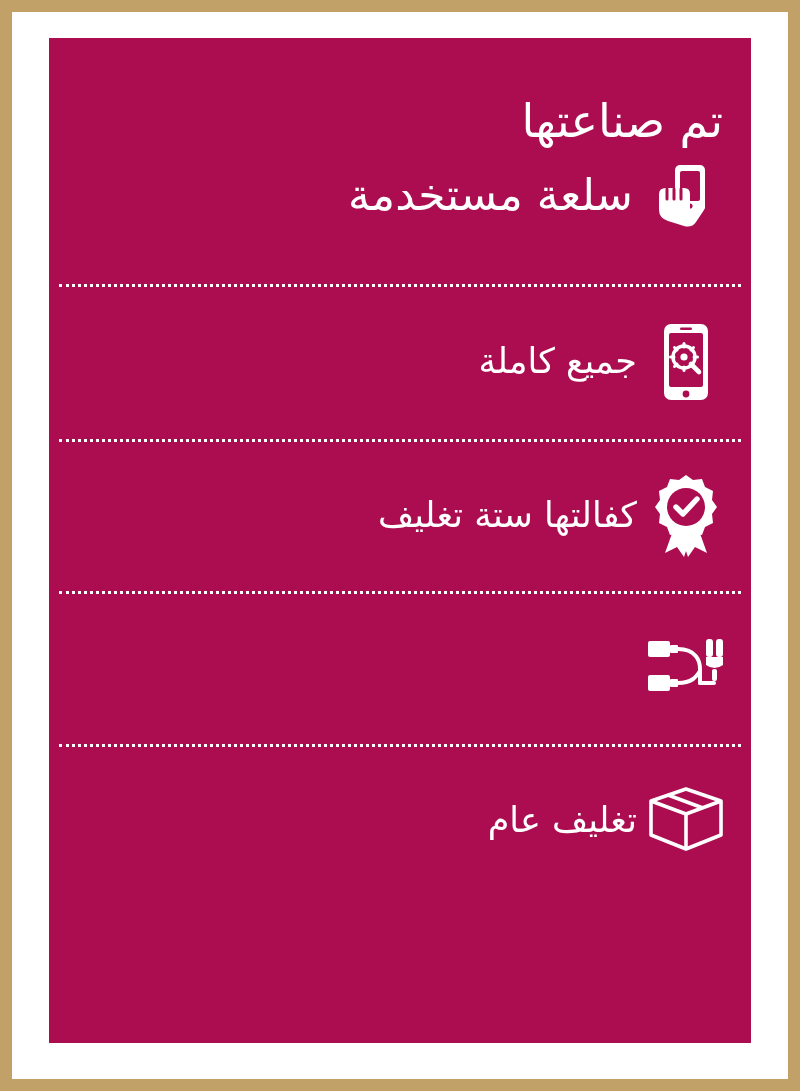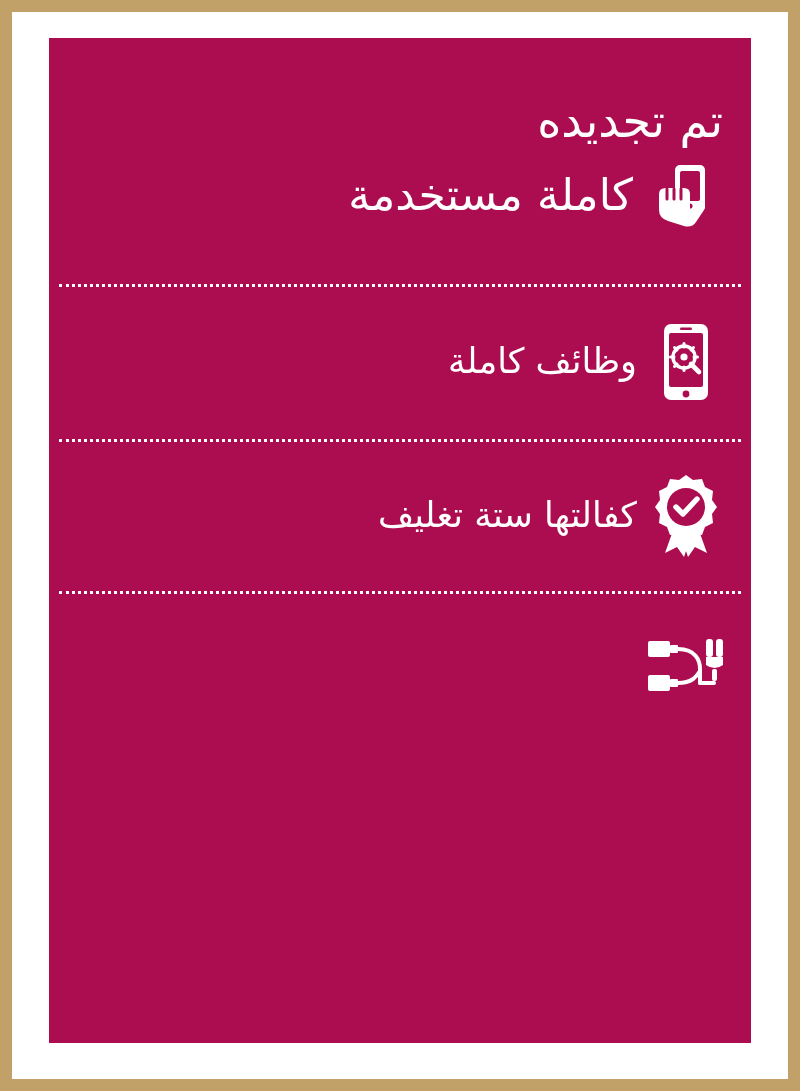--- a/index.html
+++ b/index.html
@@ -109,34 +109,34 @@
   .r6 { flex: 0 0 152px; }
 </style>
 </head>
 <body>
 
 <div class="outer-frame">
   <div class="white-frame">
     <div class="panel">
 
       <div class="row row-title r1">
-        <div class="title-head">تم تجديده</div>
+        <div class="title-head">تم صناعتها</div>
         <div class="title-body">
           <div class="row-icon">
             <svg width="72" height="76" viewBox="0 0 72 76" fill="none" xmlns="http://www.w3.org/2000/svg">
               <rect x="29" y="7" width="30" height="46" rx="5" fill="#ffffff"></rect>
               <rect x="34" y="13" width="20" height="30" rx="2" fill="#ab0d50"></rect>
               <circle cx="44" cy="48" r="2.6" fill="#ab0d50"></circle>
               <path d="M29 30 L20 30 Q13 30 13 36 L13 52 Q13 60 22 63 L38 68 Q46 70 50 64 L58 52 Q61 47 56 44 Q52 42 49 46 L44 53 L44 36 Q44 30 38 30 Z" fill="#ffffff"></path>
               <path d="M21 31 L21 41" stroke="#ab0d50" stroke-width="3" stroke-linecap="round"></path>
               <path d="M28 31 L28 41" stroke="#ab0d50" stroke-width="3" stroke-linecap="round"></path>
               <path d="M35 31 L35 41" stroke="#ab0d50" stroke-width="3" stroke-linecap="round"></path>
             </svg>
           </div>
-          <div class="row-label">كاملة مستخدمة</div>
+          <div class="row-label">سلعة مستخدمة</div>
         </div>
       </div>
 
       <div class="row r2">
         <div class="row-icon">
           <svg width="64" height="86" viewBox="0 0 64 86" fill="none" xmlns="http://www.w3.org/2000/svg">
             <rect x="10" y="5" width="44" height="76" rx="7" fill="#ffffff"></rect>
             <rect x="15" y="14" width="34" height="54" rx="2" fill="#ab0d50"></rect>
             <circle cx="32" cy="75" r="3.4" fill="#ab0d50"></circle>
             <rect x="26" y="8.5" width="12" height="2.6" rx="1.3" fill="#ab0d50"></rect>
@@ -150,21 +150,21 @@
                 <path d="M40 38 L43.5 38"></path>
                 <path d="M20.5 28.5 L23 31"></path>
                 <path d="M37 45 L39.5 47.5"></path>
                 <path d="M39.5 28.5 L37 31"></path>
                 <path d="M23 45 L20.5 47.5"></path>
               </g>
               <path d="M37 45 L45 53" stroke="#ffffff" stroke-width="4.6" stroke-linecap="round"></path>
             </g>
           </svg>
         </div>
-        <div class="row-label">وظائف كاملة</div>
+        <div class="row-label">جميع كاملة</div>
       </div>
 
 
       <div class="row r4">
         <div class="row-icon">
           <svg width="70" height="84" viewBox="0 0 70 84" fill="none" xmlns="http://www.w3.org/2000/svg">
             <path d="M24 52 L14 80 L26 74 L33 84 L41 60 Z" fill="#ffffff"></path>
             <path d="M46 52 L56 80 L44 74 L37 84 L29 60 Z" fill="#ffffff"></path>
             <path d="M35 2 L42 7 L51 6 L54 14 L62 18 L61 27 L66 34 L61 41 L62 50 L54 54 L51 62 L42 61 L35 66 L28 61 L19 62 L16 54 L8 50 L9 41 L4 34 L9 27 L8 18 L16 14 L19 6 L28 7 Z" fill="#ffffff"></path>
             <circle cx="35" cy="34" r="19" fill="#ab0d50"></circle>
@@ -189,16 +189,29 @@
               <rect x="62" y="8" width="7" height="18" rx="3"></rect>
               <rect x="72" y="8" width="7" height="18" rx="3"></rect>
               <path d="M62 26 L79 26 L79 34 Q70.5 40 62 34 Z"></path>
               <rect x="68" y="38" width="5" height="12" rx="2"></rect>
             </g>
             <path d="M56 52 L70 52" stroke="#ffffff" stroke-width="4" fill="none" stroke-linecap="round"></path>
           </svg>
         </div>
       </div>
 
+      <div class="row r6">
+        <div class="row-icon">
+          <svg width="86" height="74" viewBox="0 0 86 74" fill="none" xmlns="http://www.w3.org/2000/svg">
+            <g stroke="#ffffff" stroke-width="3.6" stroke-linejoin="round" fill="none">
+              <path d="M43 6 L78 18 L78 52 L43 66 L8 52 L8 18 Z"></path>
+              <path d="M8 18 L43 31 L78 18"></path>
+              <path d="M43 31 L43 66"></path>
+              <path d="M25 12 L60 25"></path>
+            </g>
+          </svg>
+        </div>
+        <div class="row-label">تغليف عام</div>
+      </div>
 
     </div>
   </div>
 </div>
 
 </body></html>

